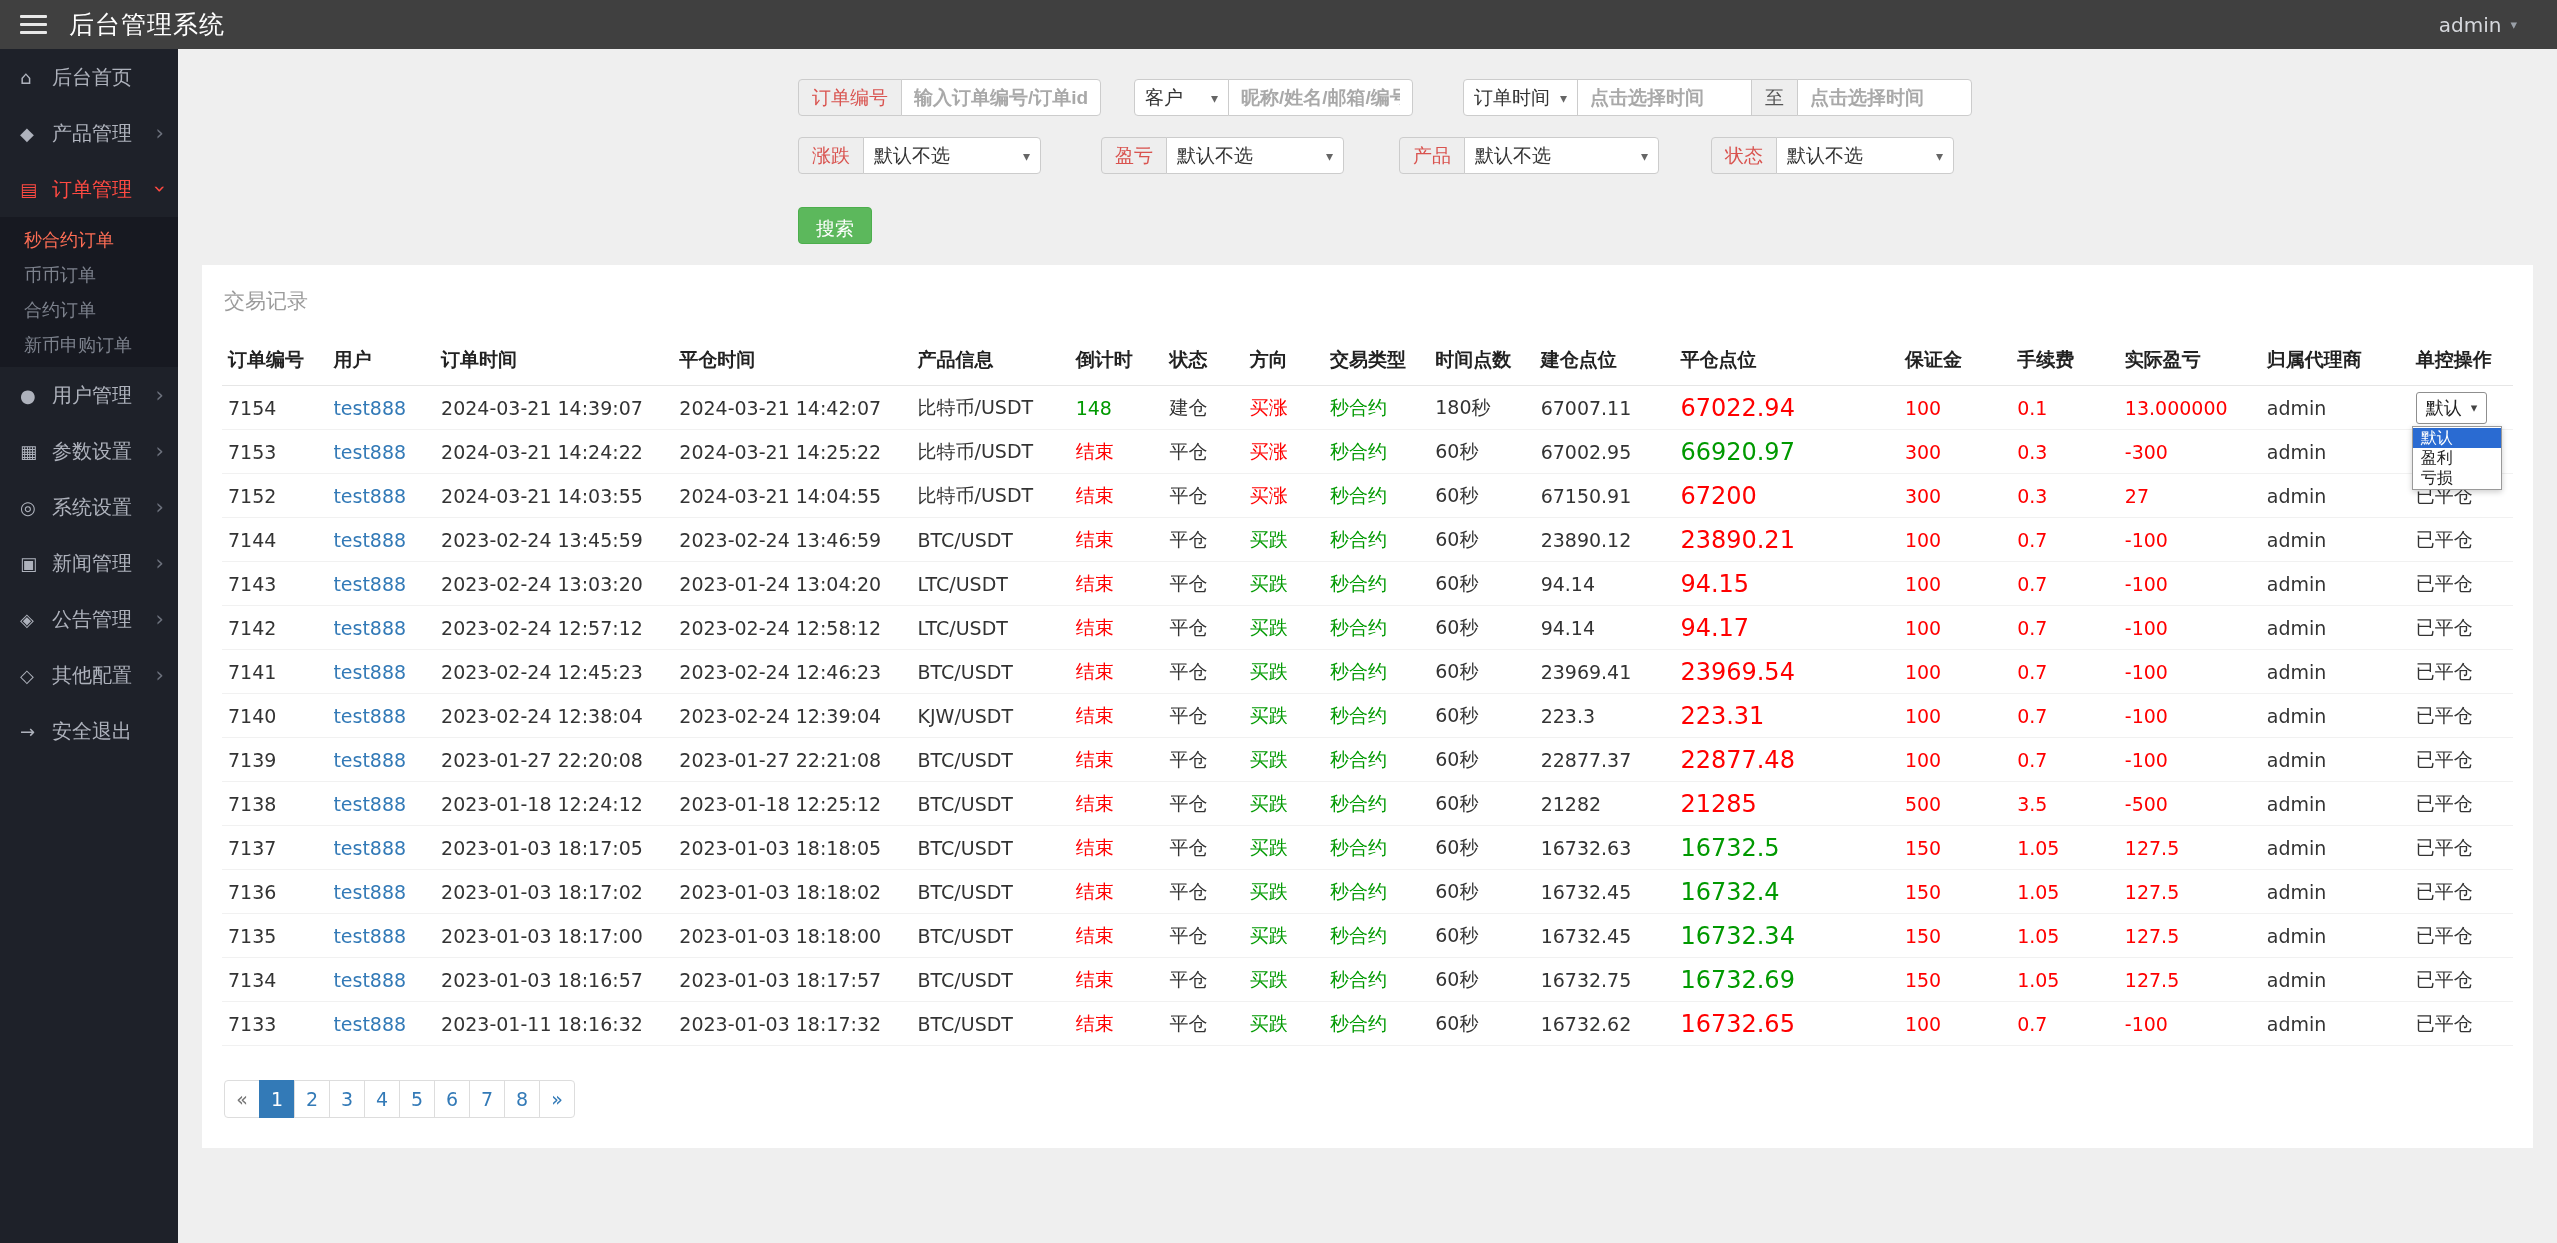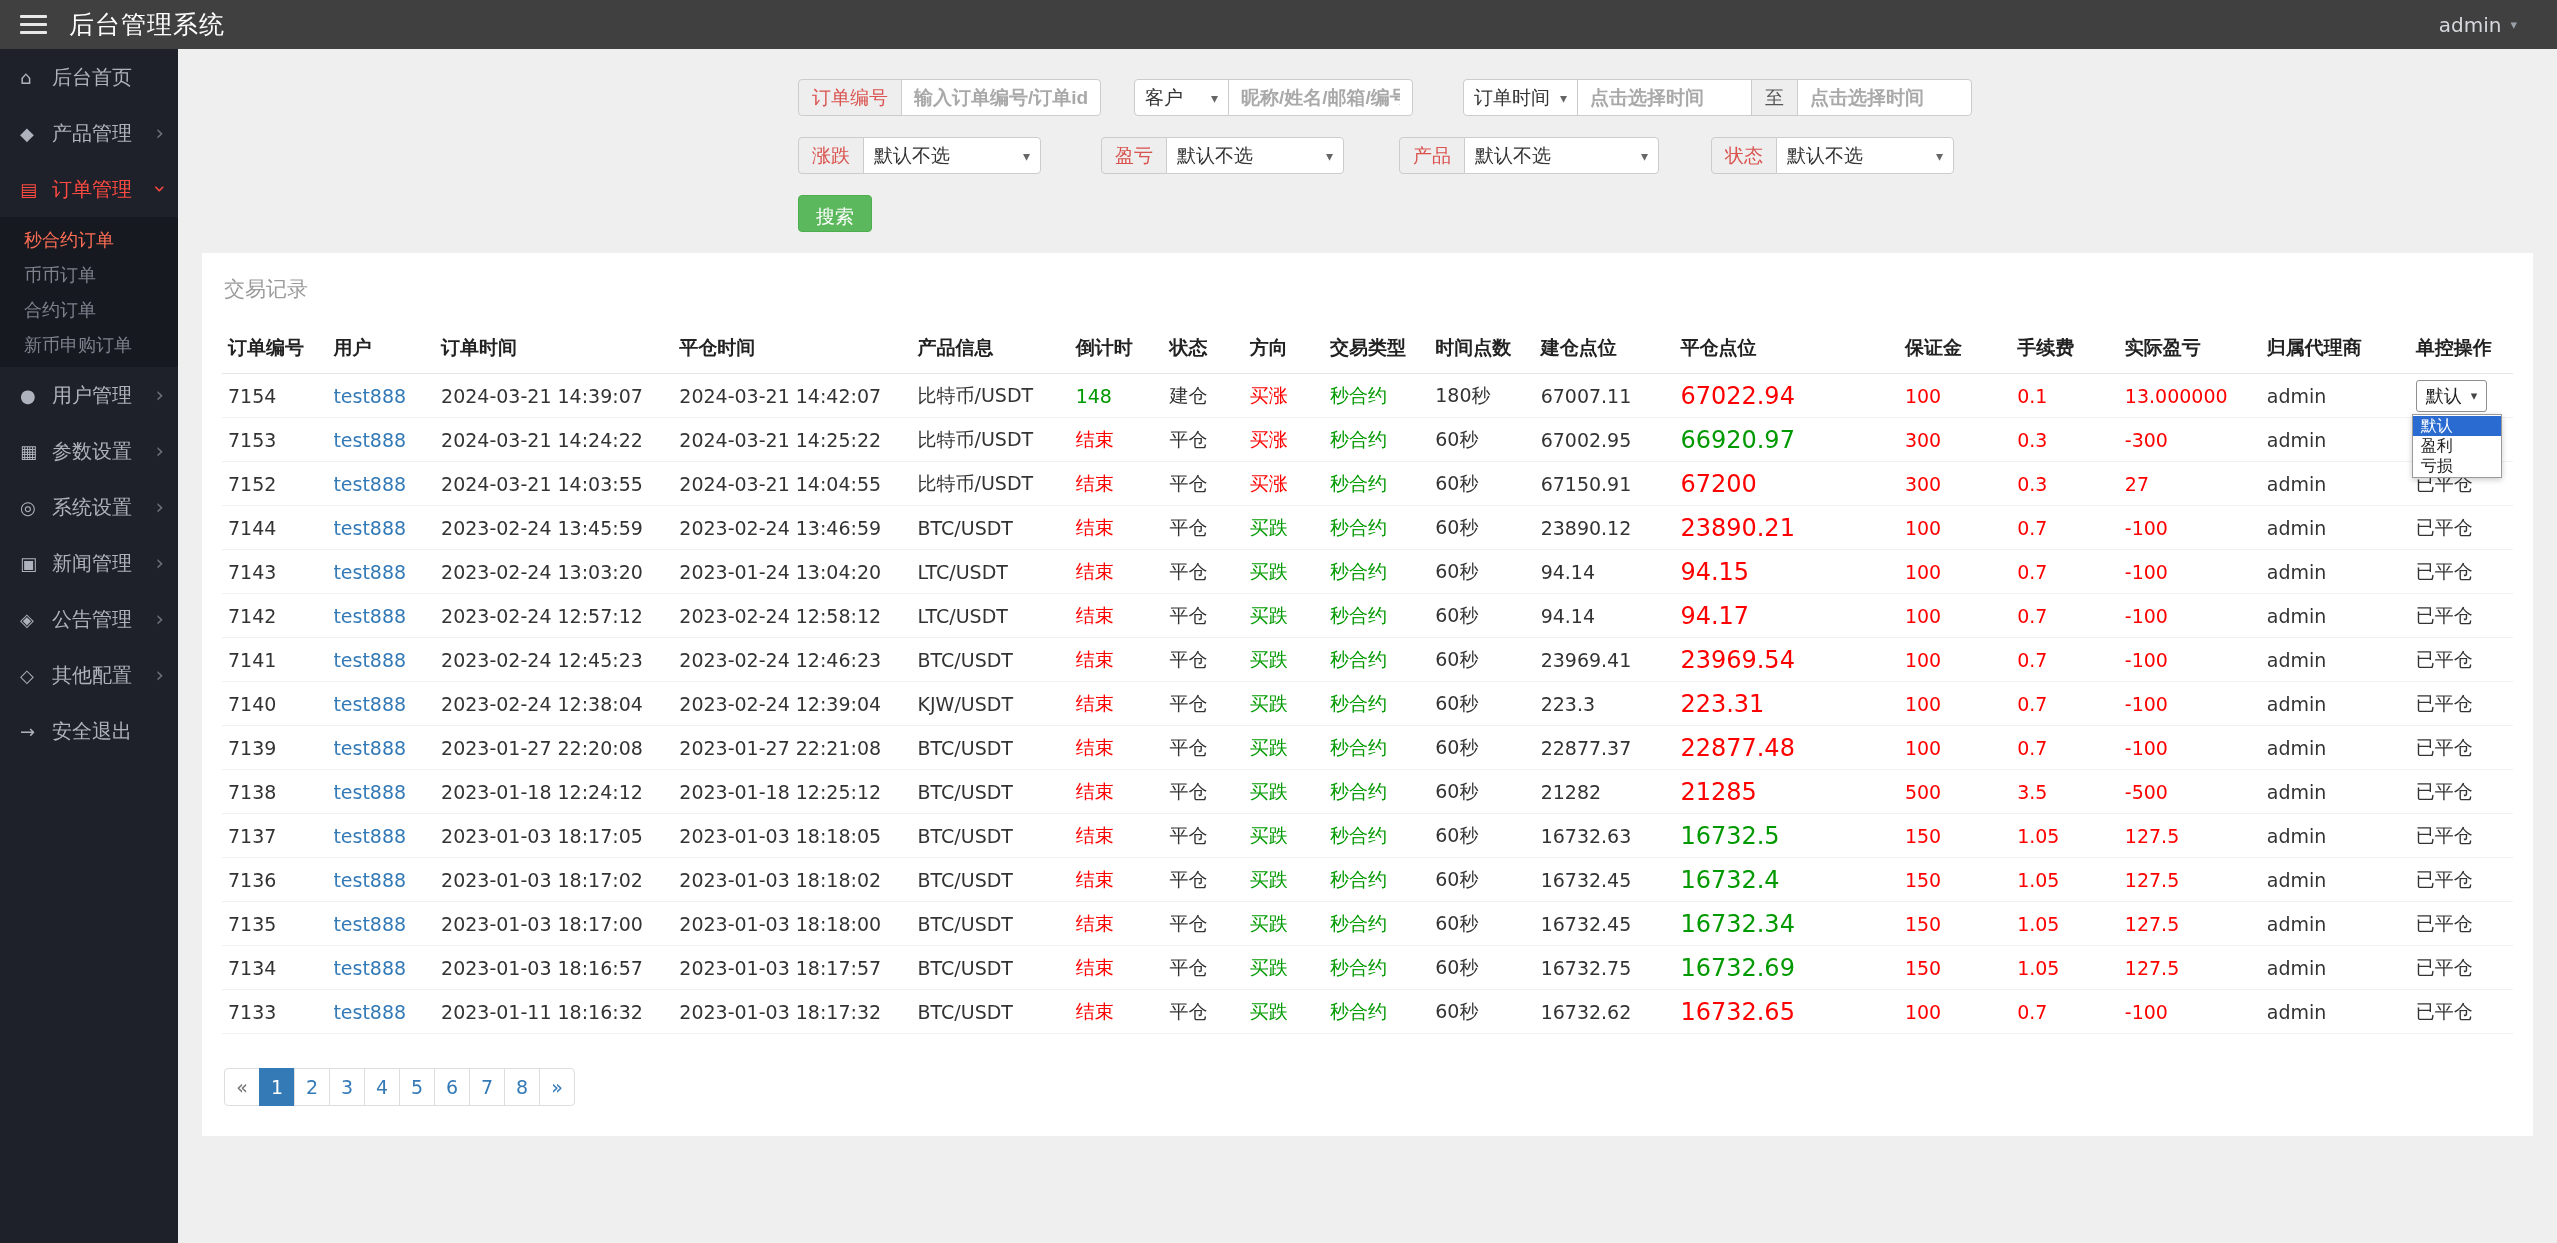--- a/index.html
+++ b/index.html
@@ -50,21 +50,21 @@
   .f-input::placeholder { color:#a9a9a9; }
   .f-select { display:flex; align-items:center; justify-content:space-between; gap:10px;
     padding:0 10px; border:1px solid #ccc; background:#fff; font-size:19px; color:#333; cursor:pointer; }
   .f-select .caret { color:#666; font-size:14px; }
   .input-group > * { margin-left:-1px; }
   .input-group > *:first-child { margin-left:0; border-radius:4px 0 0 4px; }
   .input-group > *:last-child { border-radius:0 4px 4px 0; }
   .w200{width:200px}.w185{width:185px}.w175{width:175px}.w178{width:178px}.w195{width:195px}
   .w95{width:95px}.w78{min-width:78px}.w45{min-width:45px;justify-content:center}
   .search-btn { background:var(--btn-green,#5cb85c); color:#fff; border:1px solid #4cae4c;
-    border-radius:4px; height:37px; padding:8px 17px; font-size:19px; cursor:pointer; }
+    border-radius:4px; height:37px; padding:8px 17px; font-size:19px; cursor:pointer;margin-top:12px; }
   
   .panel { margin:14px 24px 0 24px; background:#fff; padding:18px 20px 30px 20px; }
   .panel-title { color:#9b9b9b; font-size:21px; padding:4px 0 20px 2px; }
   table { width:100%; border-collapse:collapse; table-layout:fixed; }
   th { text-align:left; font-size:19px; color:#222; padding:12px 6px; font-weight:700;
     border-bottom:1px solid #e6e6e6; white-space:nowrap; overflow:hidden; }
   td { font-size:19px; color:#333; padding:0 6px; height:44px;
     border-bottom:1px solid #f1f1f1; white-space:nowrap; overflow:hidden; }
   td.control-cell { overflow:visible; position:relative; }
   .link { color:var(--link,#337ab7); cursor:pointer; }

